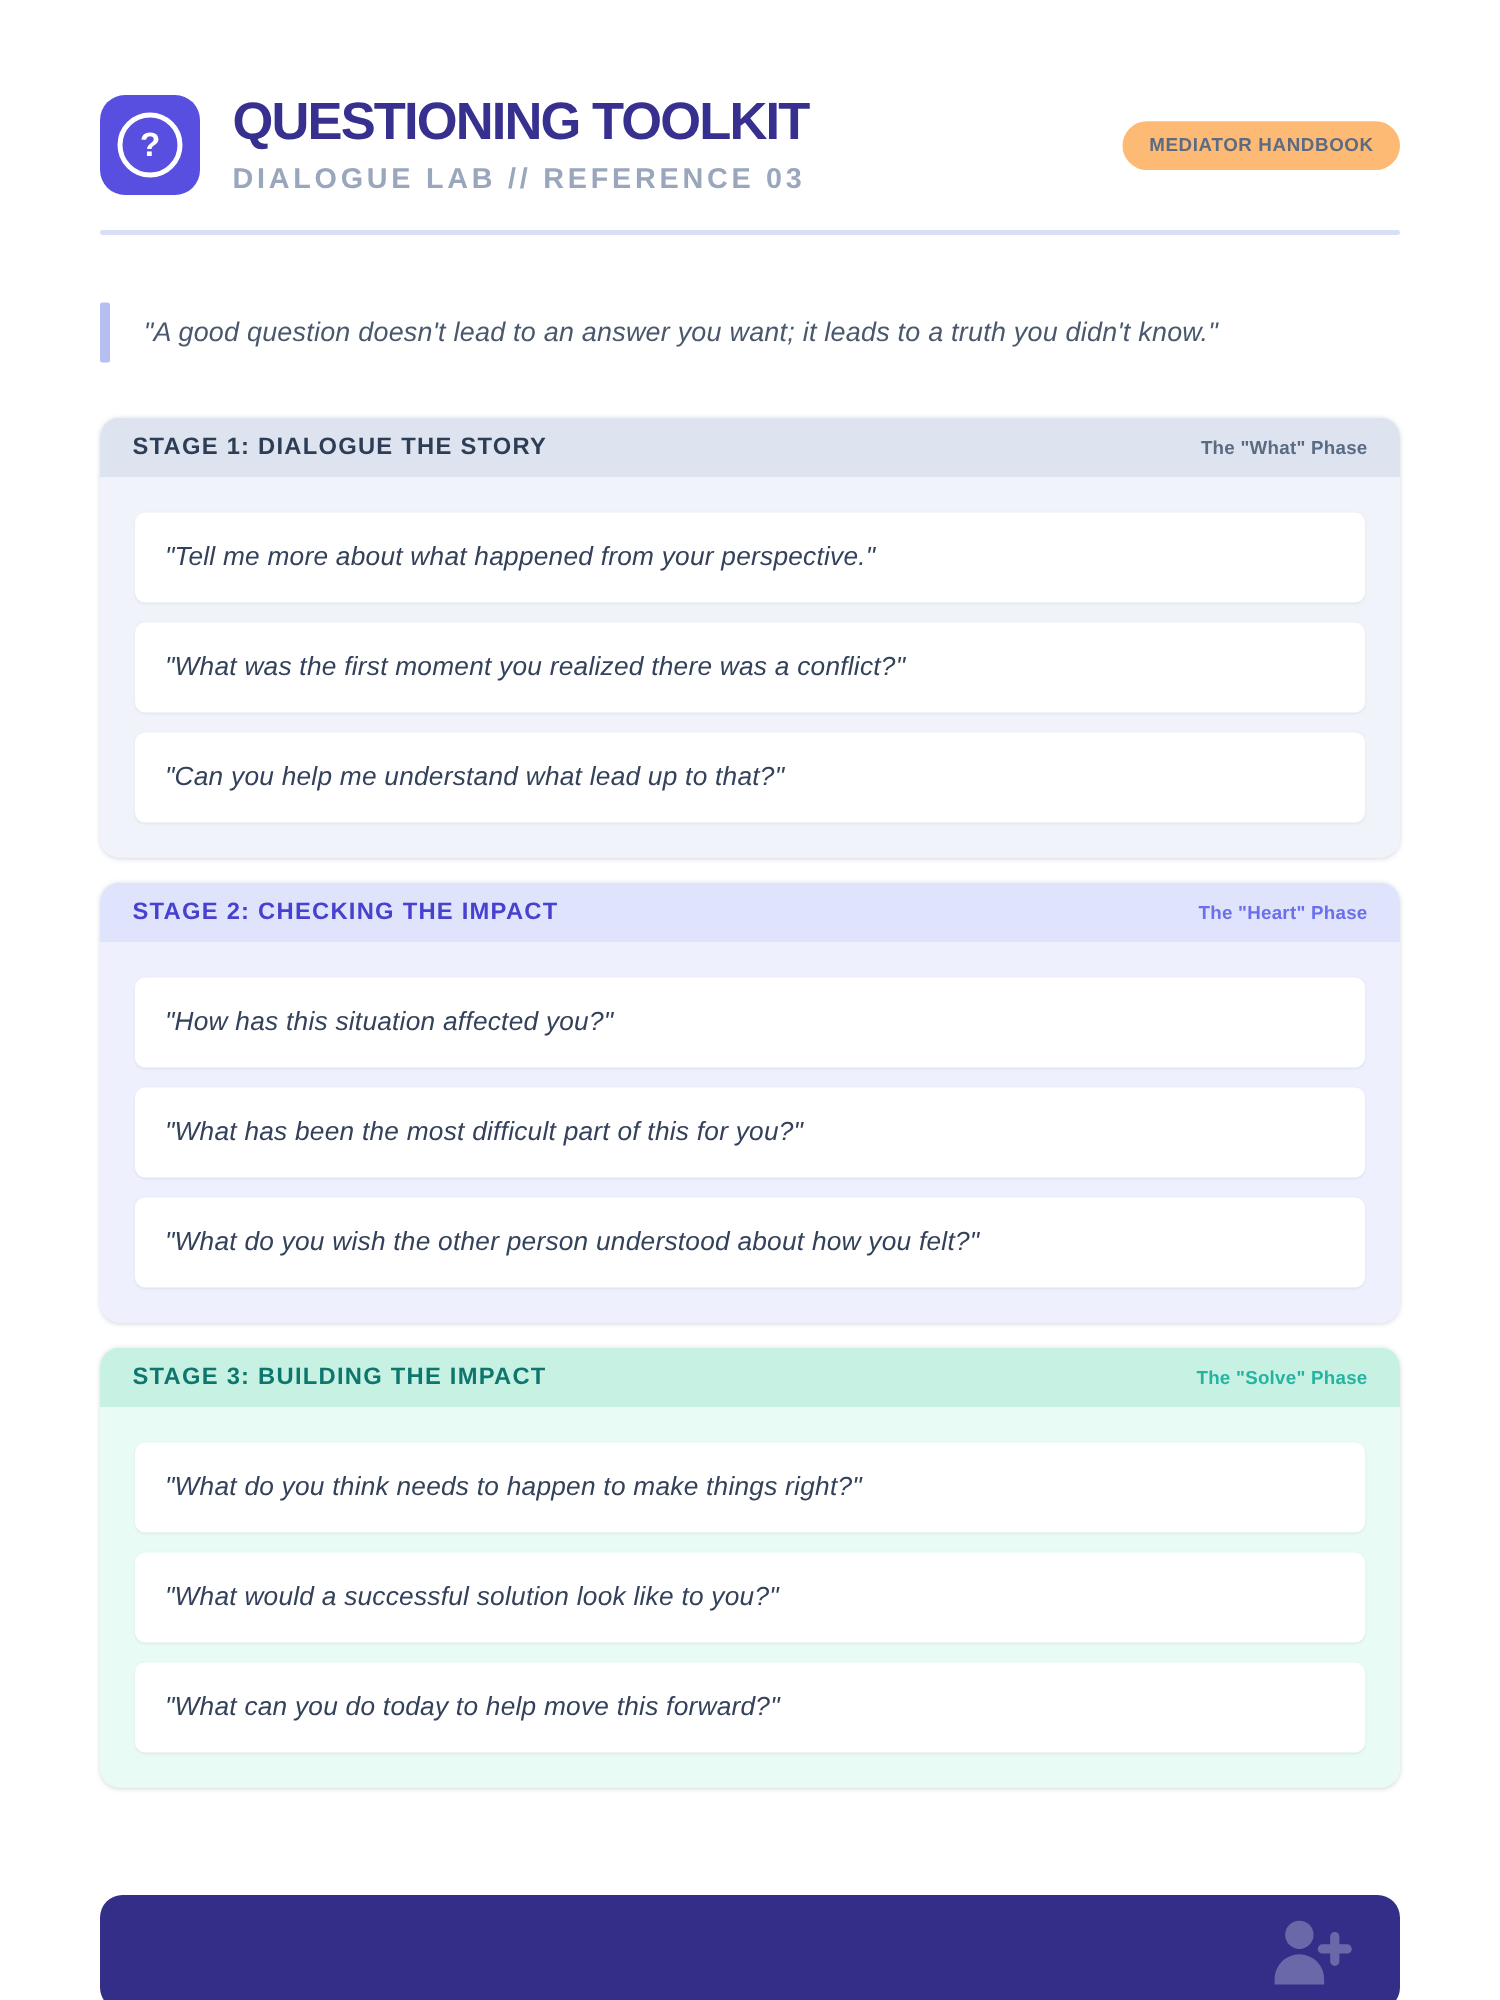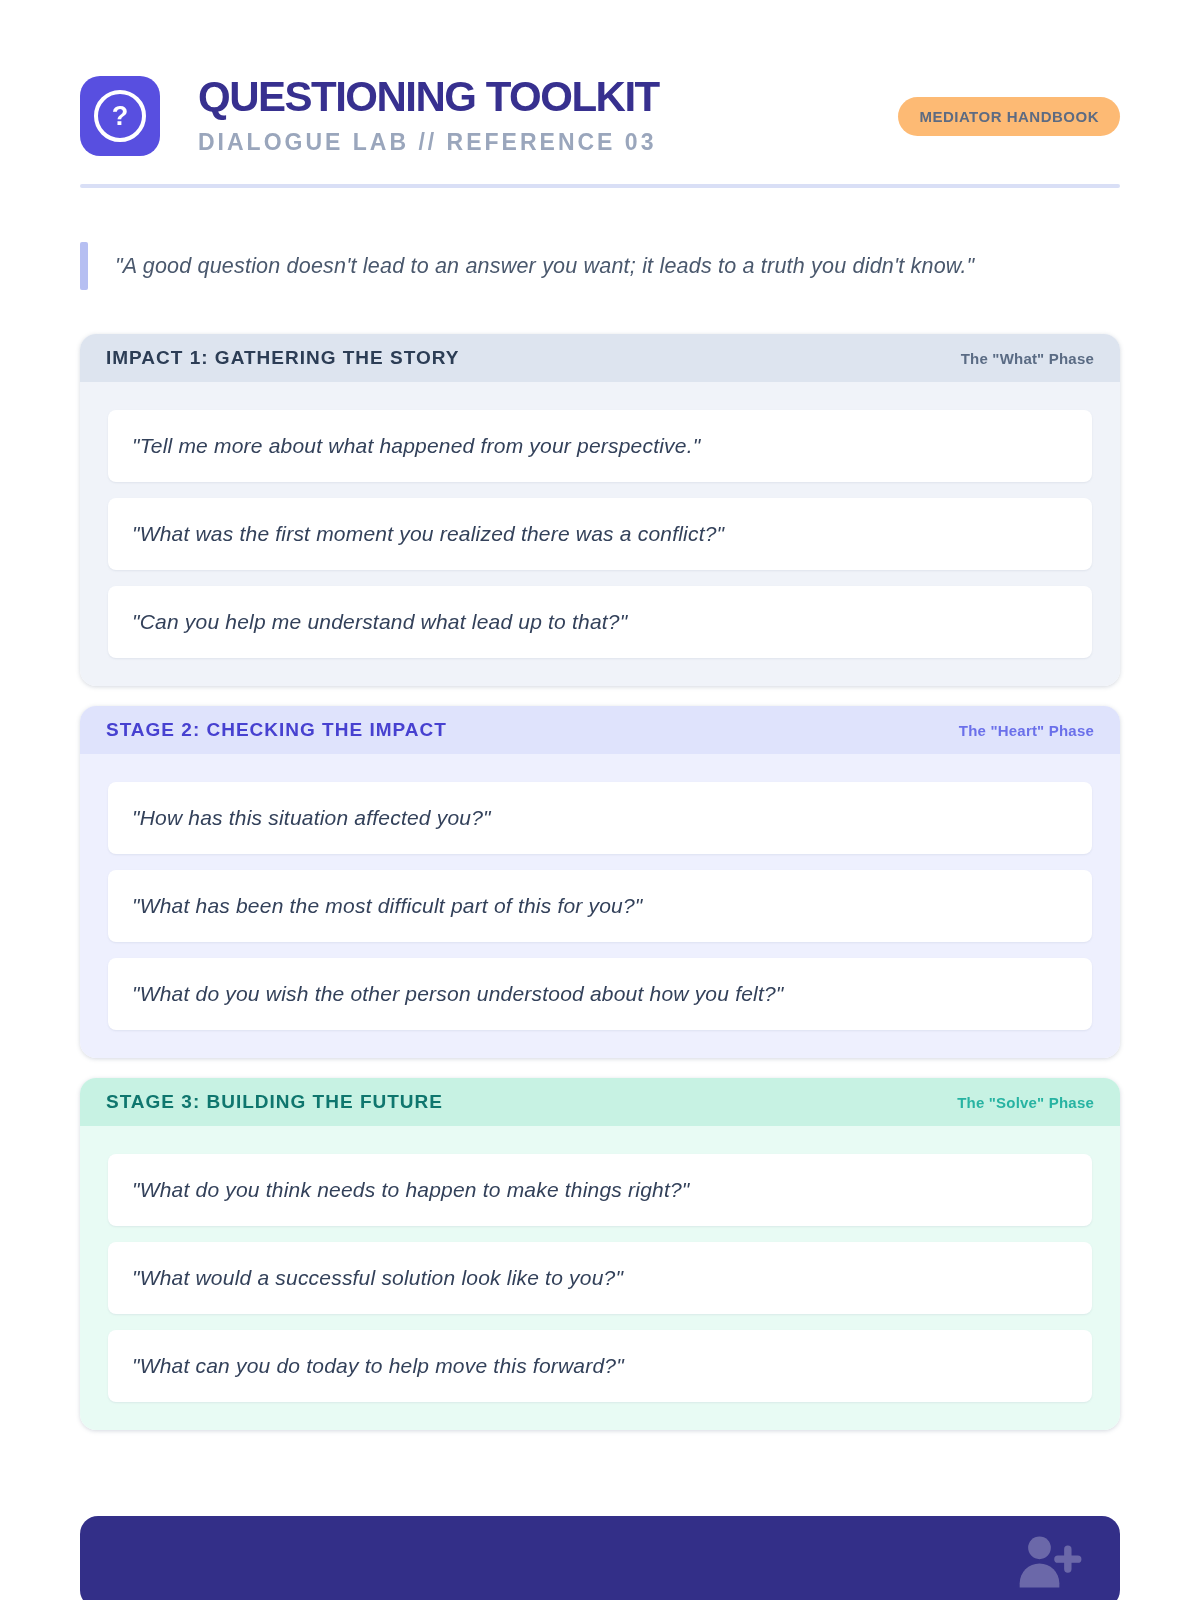--- a/index.html
+++ b/index.html
@@ -14,21 +14,21 @@
   .header { display: flex; align-items: center; margin: 76px 80px 0 80px; }
   .logo {
     width: 80px; height: 80px; background: #584fe0; border-radius: 20px;
     display: flex; align-items: center; justify-content: center; flex: 0 0 auto;
   }
   .logo-circle {
     width: 44px; height: 44px; border: 4px solid #ffffff; border-radius: 50%;
     display: flex; align-items: center; justify-content: center;
     color: #ffffff; font-size: 27px; font-weight: bold; line-height: 1;
   }
-  .header-text { margin-left: 38px; }
+  .header-text { margin-left: 26px; }
   .title {
     font-size: 42px; font-weight: bold; color: #37308f;
     letter-spacing: -1.5px; line-height: 1.0; white-space: nowrap;
   }
   .subtitle {
     margin-top: 11px; font-size: 23px; font-weight: bold;
     color: #9aa6bc; letter-spacing: 3px; white-space: nowrap;
   }
   .badge {
     margin-left: auto; background: #fdba74; color: #5d6b82;
@@ -90,21 +90,21 @@
 
   <div class="divider"></div>
 
   <div class="quote">
     <div class="quote-bar"></div>
     <div class="quote-text">"A good question doesn't lead to an answer you want; it leads to a truth you didn't know."</div>
   </div>
 
   <div class="stage" style="--header-bg: #dde4ef; --title-color: #2c3d55; --phase-color: #5a6b84; --body-bg: #f0f3f9;">
     <div class="stage-header">
-      <div class="stage-title">IMPACT 1: GATHERING THE STORY</div>
+      <div class="stage-title">STAGE 1: DIALOGUE THE STORY</div>
       <div class="stage-phase">The "What" Phase</div>
     </div>
     <div class="stage-body">
       <div class="qcard">"Tell me more about what happened from your perspective."</div>
       <div class="qcard">"What was the first moment you realized there was a conflict?"</div>
       <div class="qcard">"Can you help me understand what lead up to that?"</div>
     </div>
   </div>
 
   <div class="stage" style="--header-bg: #dfe3fc; --title-color: #4741d0; --phase-color: #6b70ea; --body-bg: #eef0fe;">
@@ -114,21 +114,21 @@
     </div>
     <div class="stage-body">
       <div class="qcard">"How has this situation affected you?"</div>
       <div class="qcard">"What has been the most difficult part of this for you?"</div>
       <div class="qcard">"What do you wish the other person understood about how you felt?"</div>
     </div>
   </div>
 
   <div class="stage" style="--header-bg: #c7f2e3; --title-color: #0f766e; --phase-color: #27b3a2; --body-bg: #e8fbf4;">
     <div class="stage-header">
-      <div class="stage-title">STAGE 3: BUILDING THE FUTURE</div>
+      <div class="stage-title">STAGE 3: BUILDING THE IMPACT</div>
       <div class="stage-phase">The "Solve" Phase</div>
     </div>
     <div class="stage-body">
       <div class="qcard">"What do you think needs to happen to make things right?"</div>
       <div class="qcard">"What would a successful solution look like to you?"</div>
       <div class="qcard">"What can you do today to help move this forward?"</div>
     </div>
   </div>
 
   <div class="footer" style="background: rgb(51, 47, 136);">

